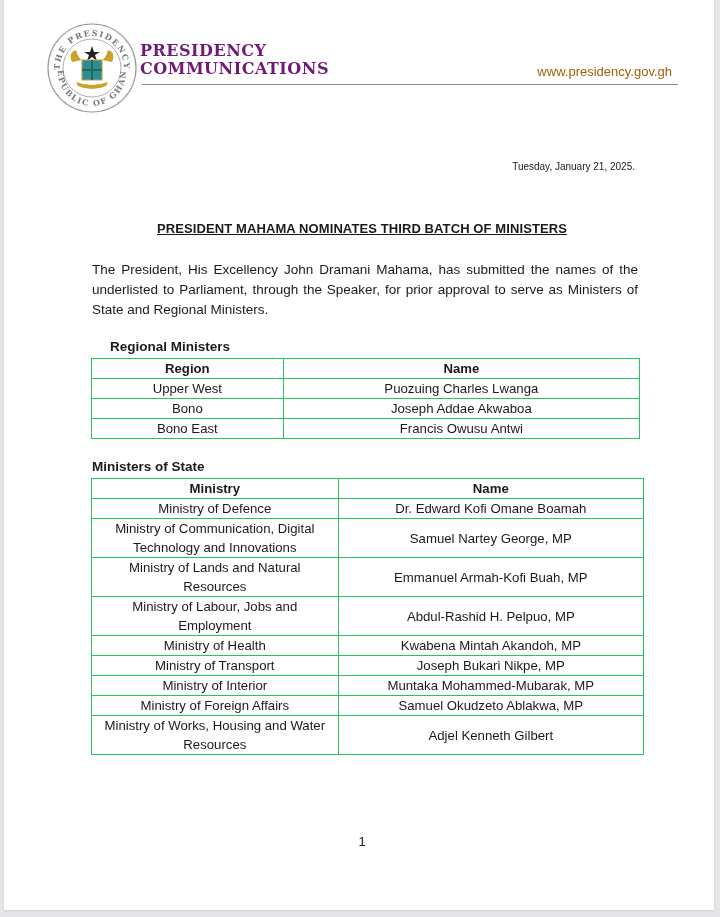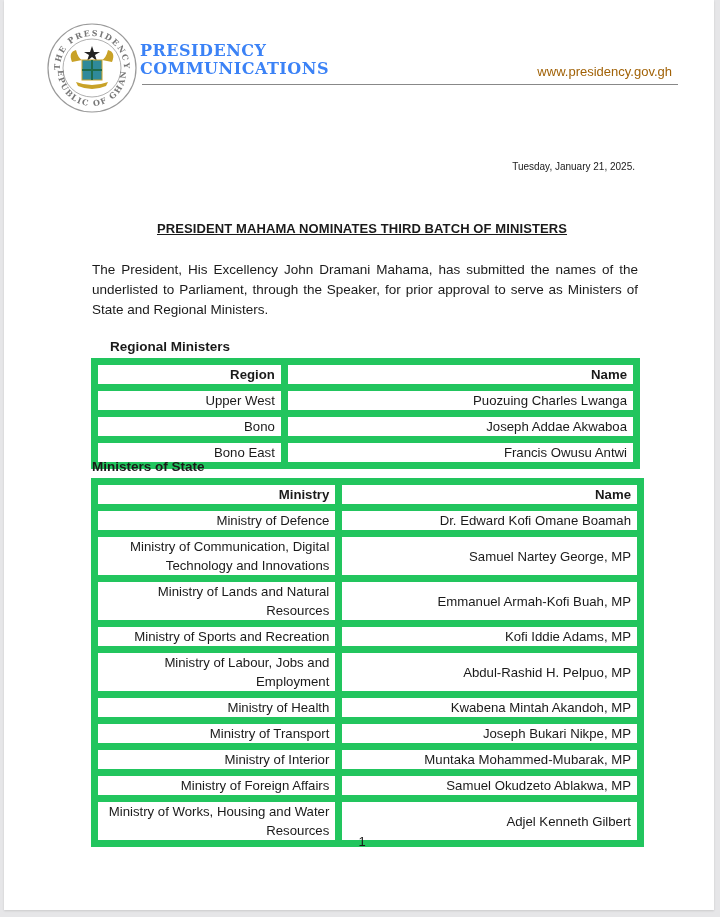--- a/index.html
+++ b/index.html
@@ -27,21 +27,21 @@
       top: 22px;
       width: 92px;
       height: 92px;
     }
     .brand {
       position: absolute;
       left: 136px;
       top: 42px;
       font-family: "DejaVu Serif", serif;
       font-weight: bold;
-      color: #3b82f6;
+      color: #701a75;
       letter-spacing: 0.5px;
       line-height: 18px;
     }
     .brand .l1 { font-size: 16px; display: block; }
     .brand .l2 { font-size: 16px; display: block; }
     .website {
       position: absolute;
       right: 42px;
       top: 64px;
       font-size: 13px;
@@ -88,23 +88,23 @@
       font-weight: bold;
       font-size: 13.5px;
     }
     table {
       position: absolute;
       left: 87px;
       border-collapse: collapse;
       font-size: 13.2px;
     }
     td, th {
-      border: 7px solid #22c55e;
+      border: 1px solid #22c55e;
       padding: 0 6px;
-      text-align: right;
+      text-align: center;
       vertical-align: middle;
       line-height: 19px;
       font-weight: normal;
     }
     th { font-weight: bold; }
     .regional td, .regional th { height: 19px; }
     .state td, .state th { height: 19px; }
     .page-num {
       position: absolute;
       left: 0;
@@ -206,24 +206,20 @@
     </tr>
     <tr>
       <td>Ministry of Communication, Digital Technology and Innovations</td>
       <td>Samuel Nartey George, MP</td>
     </tr>
     <tr>
       <td>Ministry of Lands and Natural Resources</td>
       <td>Emmanuel Armah-Kofi Buah, MP</td>
     </tr>
     <tr>
-      <td>Ministry of Sports and Recreation</td>
-      <td>Kofi Iddie Adams, MP</td>
-    </tr>
-    <tr>
       <td>Ministry of Labour, Jobs and Employment</td>
       <td>Abdul-Rashid H. Pelpuo, MP</td>
     </tr>
     <tr>
       <td>Ministry of Health</td>
       <td>Kwabena Mintah Akandoh, MP</td>
     </tr>
     <tr>
       <td>Ministry of Transport</td>
       <td>Joseph Bukari Nikpe, MP</td>

